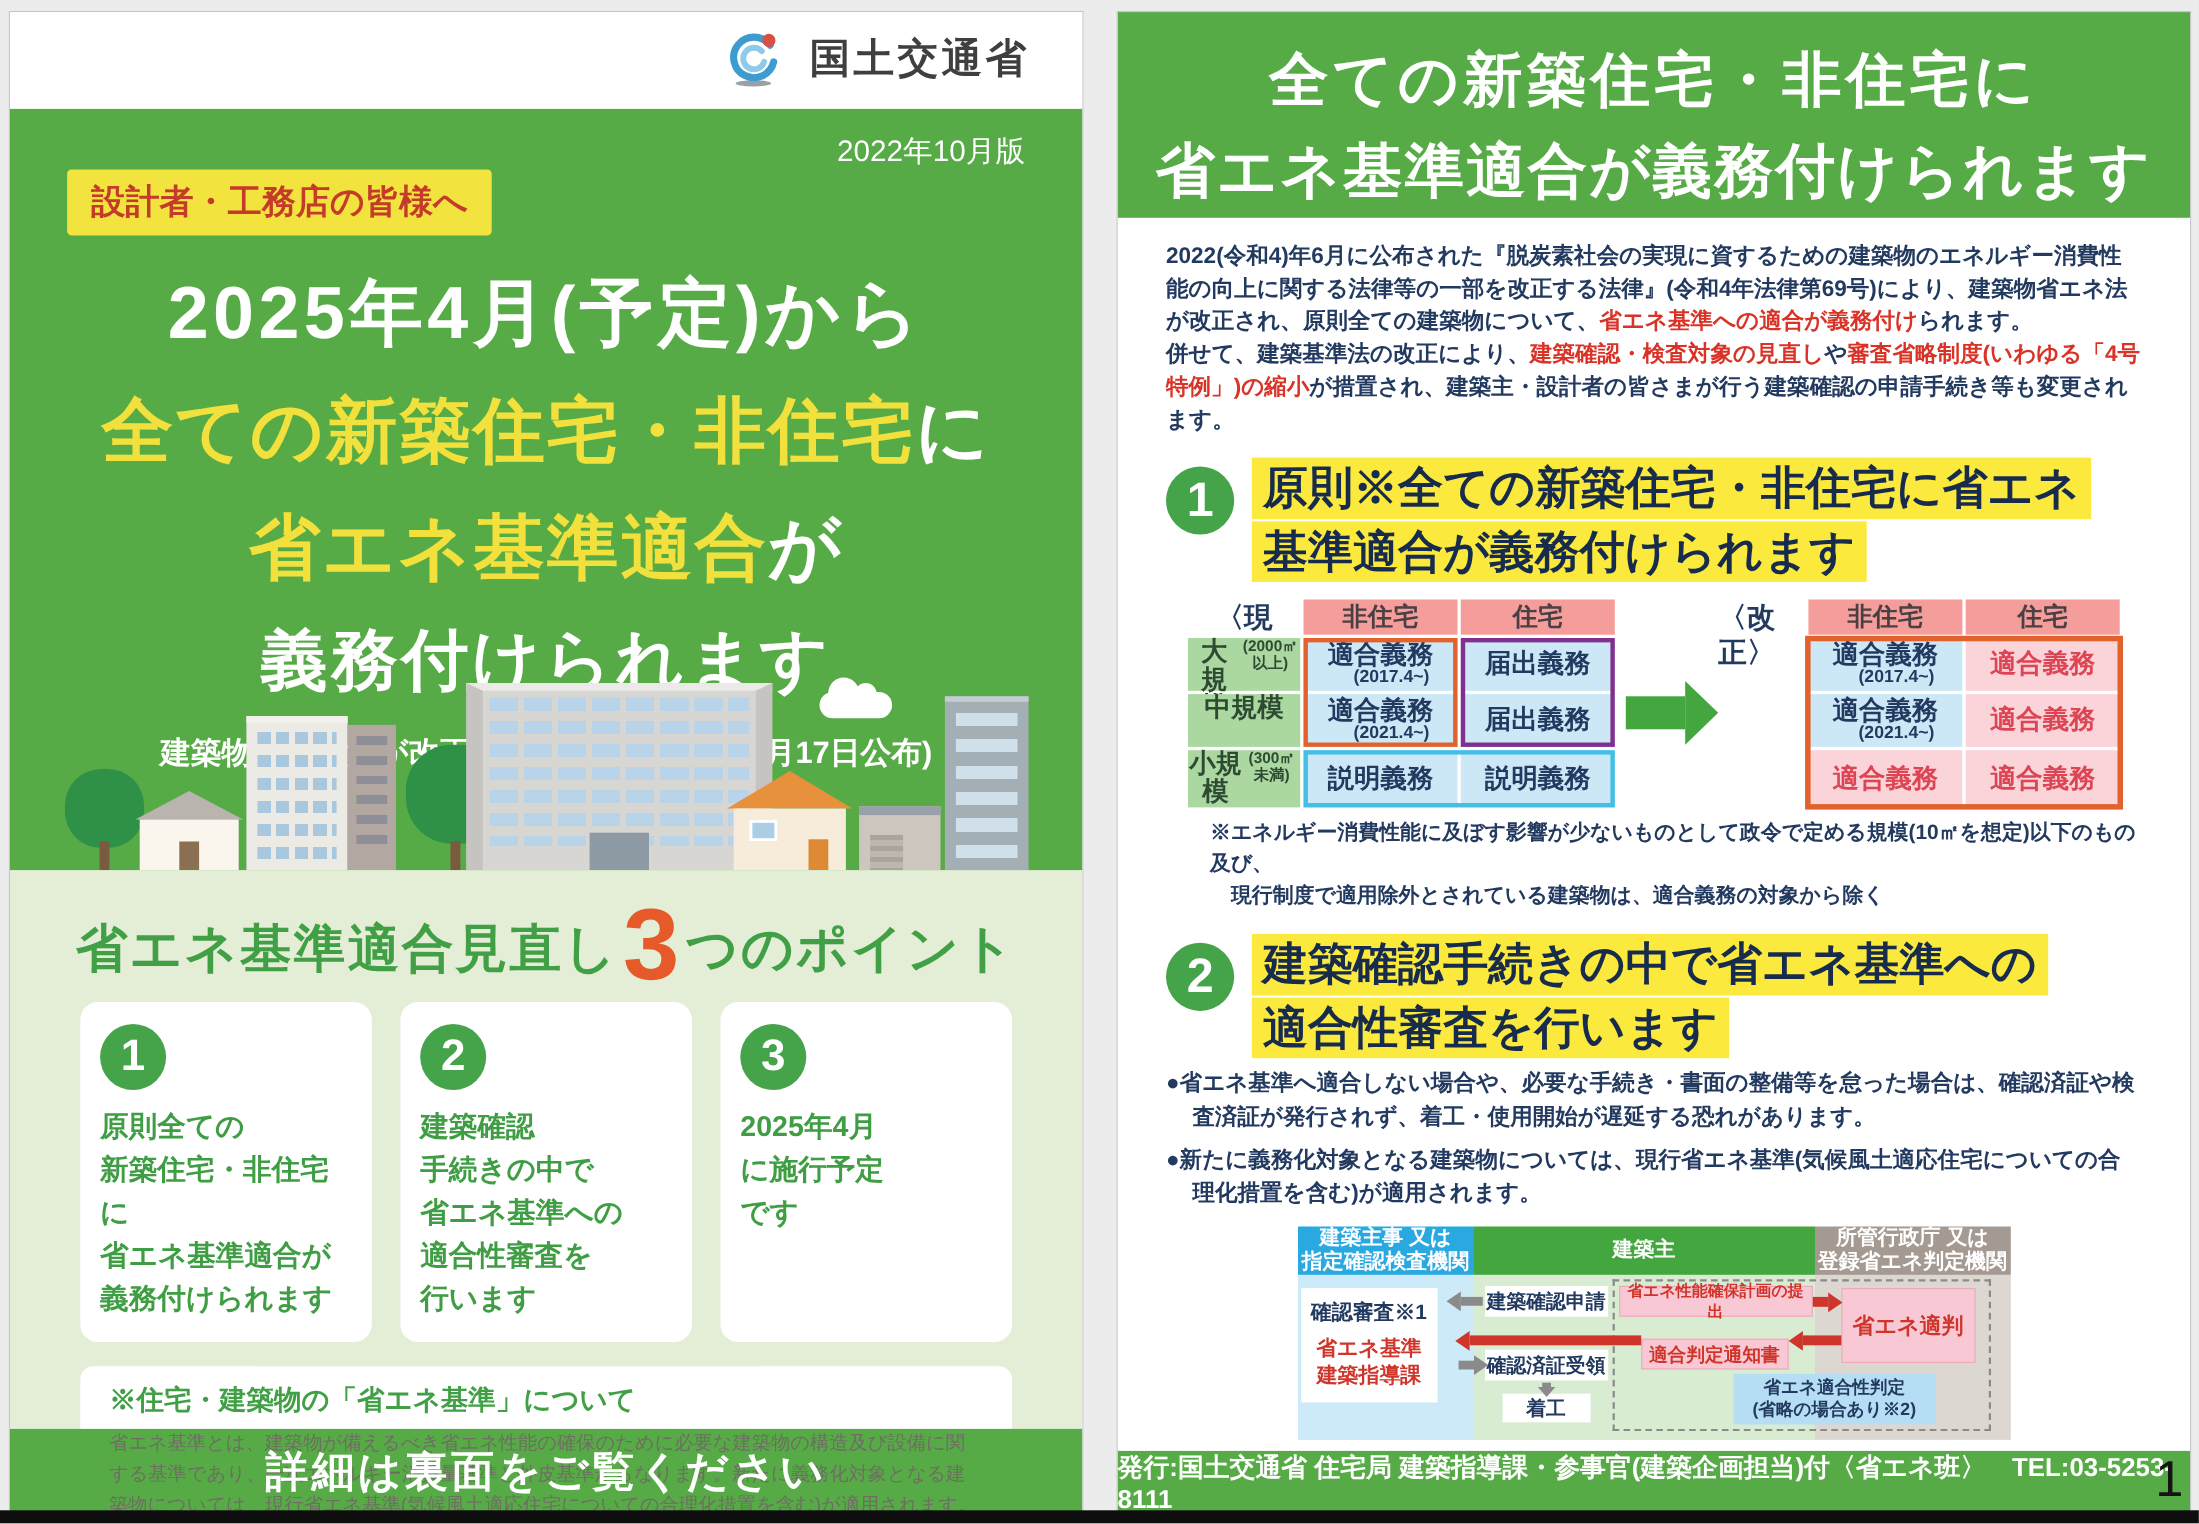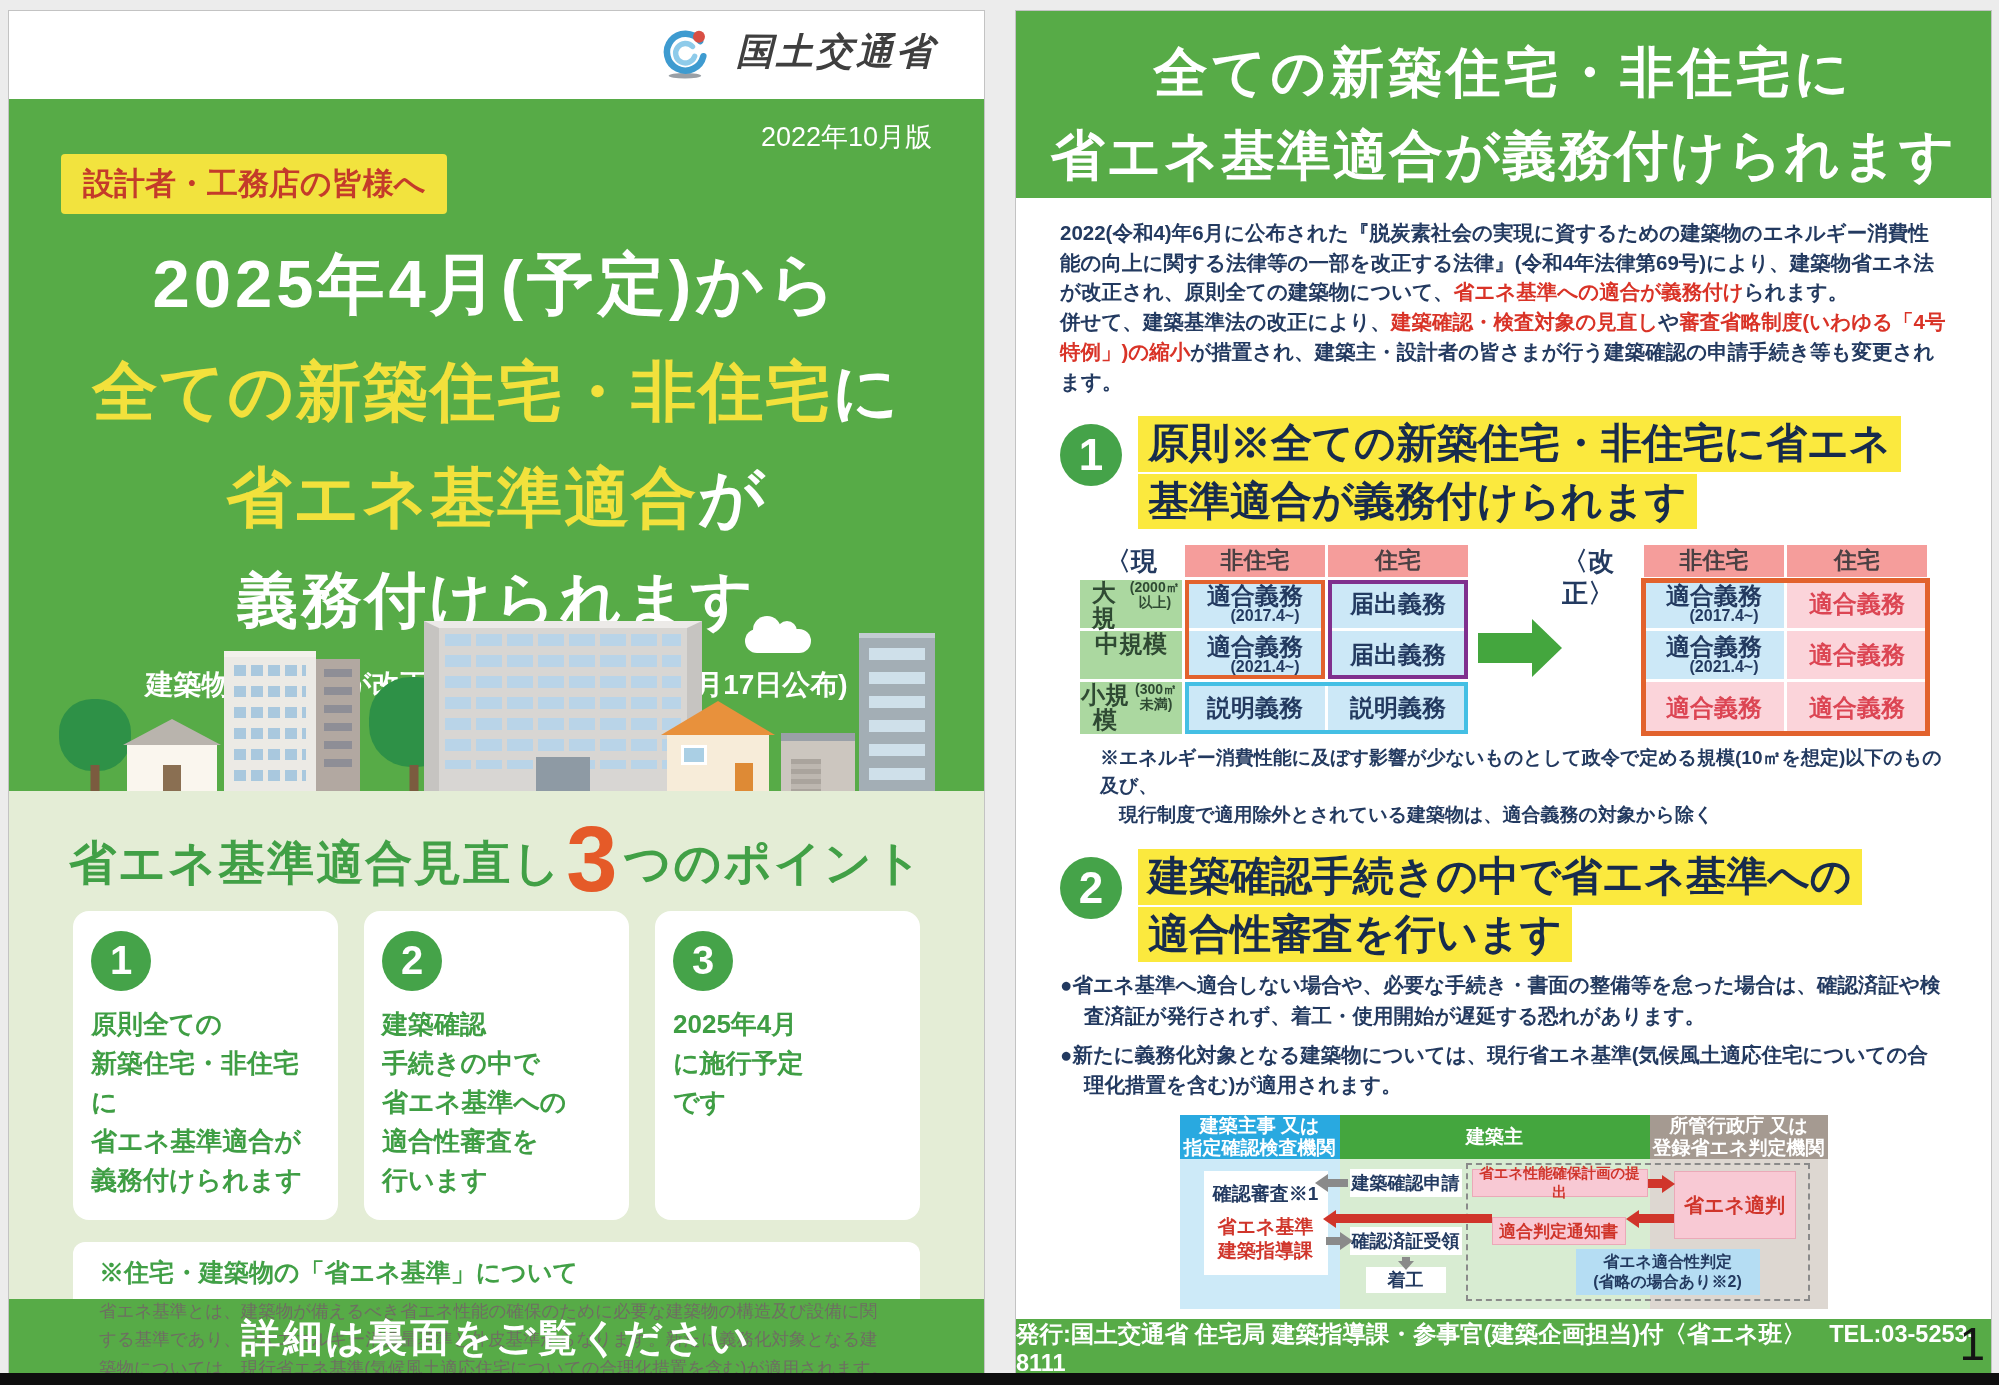--- a/index.html
+++ b/index.html
@@ -15,21 +15,21 @@
   #canvas{position:relative;width:1999px;height:1385px;background:#ececec;overflow:hidden;}
   .page{position:absolute;top:10px;width:977px;height:1366px;background:#fff;border:1px solid #c3c3c3;overflow:hidden;}
   #page-left{left:8px;}
   #page-right{left:1015px;}
   #bottom-strip{position:absolute;left:0;right:0;bottom:0;height:12px;background:#0e0e0e;}
   .pre{white-space:pre-line;}
   .seg-red{color:var(--red);}
 
   
   .lp-header{height:88px;position:relative;background:#fff;}
-  .lp-logo{position:absolute;right:48px;top:16px;display:flex;align-items:flex-start;gap:24px;font-style:italic;}
+  .lp-logo{position:absolute;right:48px;top:16px;display:flex;align-items:center;gap:24px;}
   .lp-logo-text{font-size:37px;font-weight:bold;color:#3f3f3f;letter-spacing:3px;}
   .lp-green{height:692px;background:var(--green);position:relative;overflow:hidden;}
   .edition{position:absolute;top:20px;right:52px;color:#fff;font-size:27px;}
   .badge{position:absolute;top:55px;left:52px;background:var(--yellow);color:var(--badge-red);font-size:31px;font-weight:bold;padding:9px 22px;border-radius:4px;}
   .lp-title{position:absolute;top:140px;left:0;right:0;text-align:center;font-weight:bold;}
   .t1{font-size:67px;color:#fff;letter-spacing:4px;}
   .t2,.t3{font-size:65px;color:var(--title-yellow);margin-top:18px;letter-spacing:2px;}
   .t2 .tail,.t3 .tail{color:#fff;}
   .t4{font-size:61px;color:#fff;margin-top:18px;letter-spacing:3px;}
   .tsub{font-size:28px;color:#fff;margin-top:24px;font-weight:bold;}
@@ -123,21 +123,21 @@
   
   .flow{width:648px;margin:14px auto 0;position:relative;font-weight:bold;}
   .flow-cols{display:flex;}
   .fcol1{width:160px;} .fcol2{width:310px;} .fcol3{width:178px;}
   .fhead{height:44px;color:#fff;font-size:19px;line-height:1.15;display:flex;align-items:center;justify-content:center;text-align:center;}
   .fh1{background:var(--flow-blue);} .fh2{background:#44a63e;} .fh3{background:var(--flow-taupe);}
   .fbody{height:150px;position:relative;}
   .fb1{background:#cdeaf8;} .fb2{background:#d8ecd2;} .fb3{background:#ddd7d1;}
   .fbox{position:absolute;display:flex;flex-direction:column;align-items:center;justify-content:center;text-align:center;background:#fff;color:var(--navy);}
   .fbox.pink{background:#f8c9d4;color:#d0352b;border:1px solid #eba9b8;}
-  .kakunin{left:24px;top:12px;width:124px;height:104px;font-size:19px;line-height:1.3;}
+  .kakunin{left:3px;top:12px;width:124px;height:104px;font-size:19px;line-height:1.3;}
   .kakunin .red{color:#d0352b;margin-top:8px;}
   .shinsei{left:10px;top:10px;width:112px;height:28px;font-size:18px;}
   .juryo{left:10px;top:68px;width:112px;height:28px;font-size:18px;}
   .chakko{left:26px;top:108px;width:80px;height:26px;font-size:18px;}
   .keikaku{left:132px;top:10px;width:176px;height:28px;font-size:14.5px;}
   .tsuchi{left:152px;top:58px;width:134px;height:28px;font-size:17px;}
   .tekihan{left:24px;top:12px;width:122px;height:68px;font-size:20px;}
   .hantei{position:absolute;left:396px;top:134px;width:184px;height:46px;background:#b5ddf3;color:var(--navy);font-size:16px;line-height:1.25;display:flex;flex-direction:column;align-items:center;justify-content:center;text-align:center;}
   .dashed{position:absolute;left:286px;top:48px;width:344px;height:138px;border:2px dashed #8a8a8a;pointer-events:none;}
   .harrow{position:absolute;background:currentColor;height:8px;}

